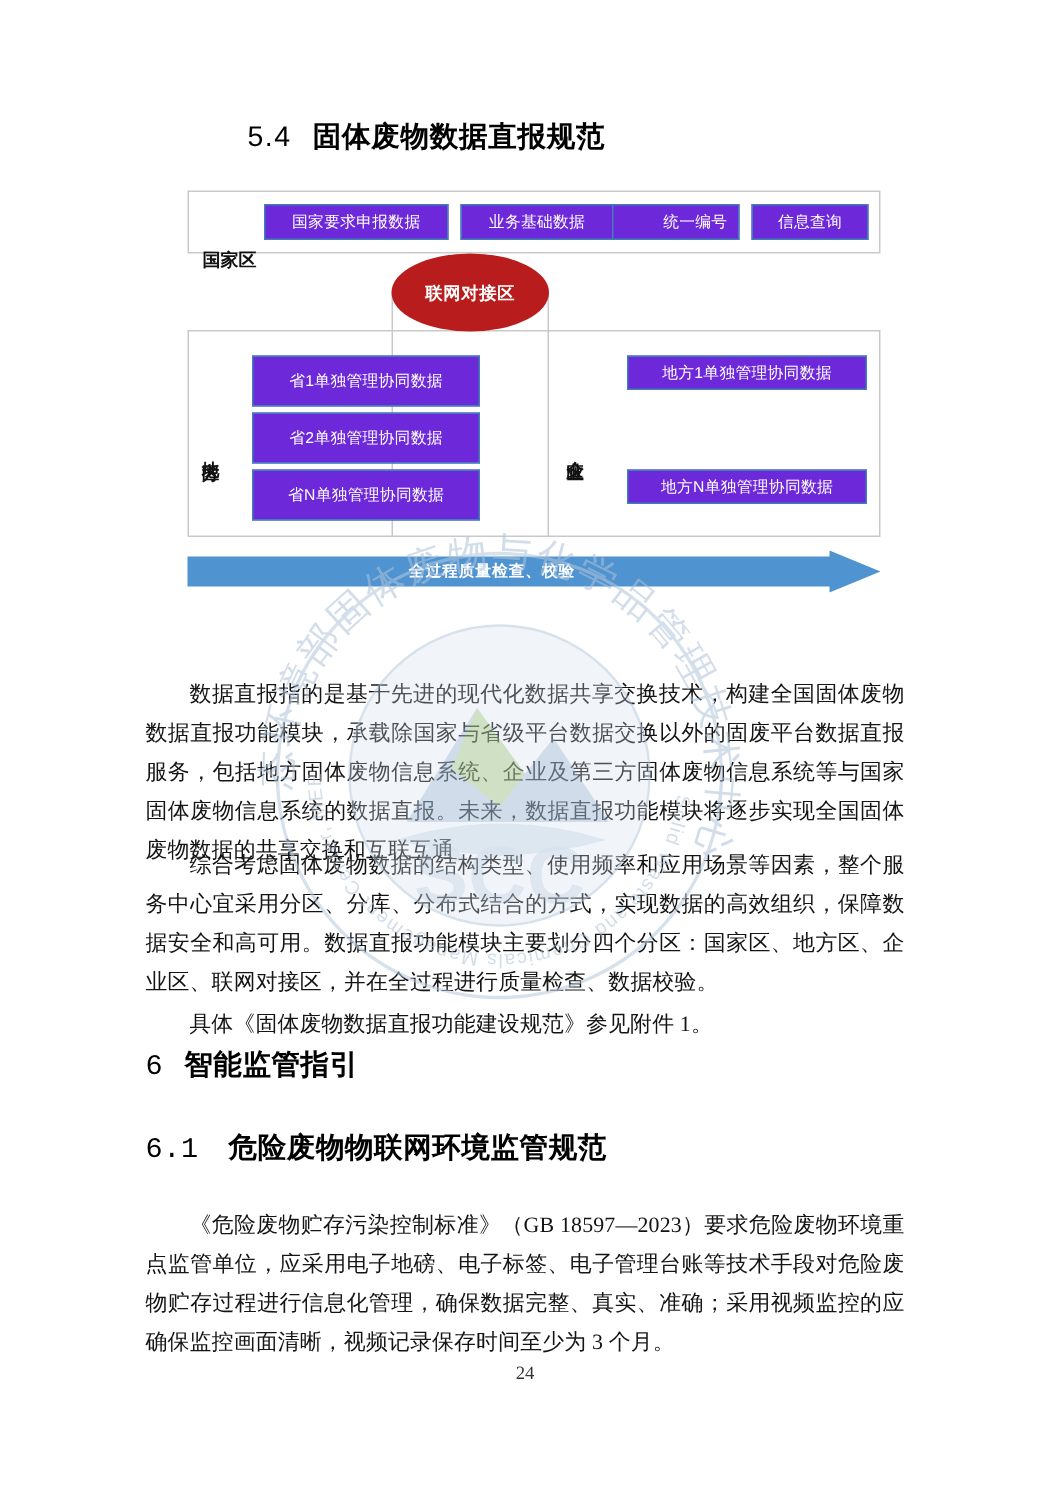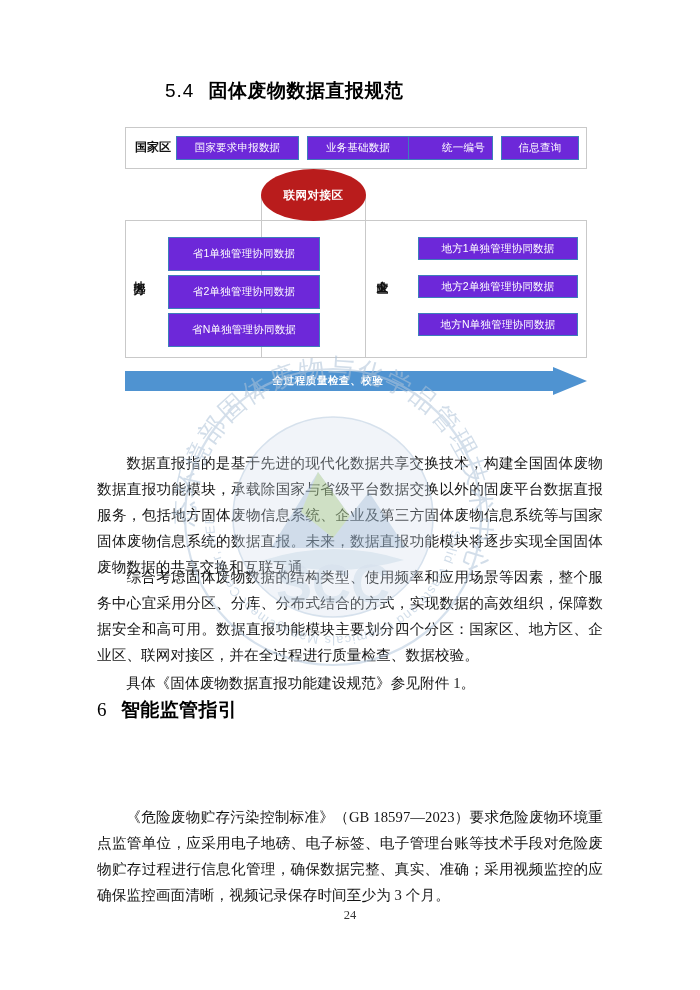--- a/index.html
+++ b/index.html
@@ -73,20 +73,21 @@
   }
 
   .zone-label {
     position: absolute;
     font-family: "Liberation Sans", "DejaVu Sans", sans-serif;
     font-weight: bold;
     font-size: 11.5px;
     color: #111;
     line-height: 1.08;
     text-align: center;
+    margin-top: 26px;
   }
   .zone-label.vertical {
     writing-mode: vertical-rl;
     letter-spacing: 1px;
   }
   .lbl-national { left: 22px; top: 14px; font-size: 12px; }
   .lbl-local    { left: 20px; top: 145px; }
   .lbl-enterprise { left: 263px; top: 145px; }
 
   .vdiv {
@@ -200,21 +201,21 @@
   .para .indent { display: inline-block; width: 2em; }
 
   .p1 { top: 435px; }
   .p2 { top: 549px; }
   .p3 { top: 655px; }
 
   h3.h-num {
     position: absolute;
     left: 97px;
     margin: 0;
-    font-family: Liberation Serif, serif;
+    font-family: Liberation Mono, monospace;
     font-weight: bold;
     color: #000;
     text-align: center;
   }
   .h6 { top: 697px; font-size: 19px; letter-spacing: 0.4px; }
   .h6 .gap { display: inline-block; width: 14px; }
   .h61 { top: 752px; font-size: 19px; letter-spacing: 0.4px; }
   .h61 .gap { display: inline-block; width: 20px; }
   .h61 .num, .h6 .num { font-weight: normal; }
 
@@ -281,38 +282,40 @@
     <div class="ellipse">联网对接区</div>
 
     <div class="zone-label vertical lbl-local">地方区</div>
     <div class="zone-label vertical lbl-enterprise">企业区</div>
 
     <div class="chip chip-l chip-l1">省1单独管理协同数据</div>
     <div class="chip chip-l chip-l2">省2单独管理协同数据</div>
     <div class="chip chip-l chip-l3">省N单独管理协同数据</div>
 
     <div class="chip chip-e chip-e1">地方1单独管理协同数据</div>
-    <div class="chip chip-e chip-e2">地方2单独管理协同数据</div>
     <div class="chip chip-e chip-e3">地方N单独管理协同数据</div>
 
     <div class="arrow-wrap">
       <svg class="arrow-svg" width="474" height="28" viewBox="0 0 474 28" xmlns="http://www.w3.org/2000/svg">
         <polygon points="12,4 440,4 440,0 474,14 440,28 440,24 12,24" fill="#4f93d1"></polygon>
       </svg>
       <div class="arrow-text">全过程质量检查、校验</div>
     </div>
   </div>
 
   <p class="para p1"><span class="indent"></span><span>数据直报指的是基于先进的现代化数据共享交换技术，构建全国固体废物数据直报功能模块，承载除国家与省级平台数据交换以外的固废平台数据直报服务，包括地方固体废物信息系统、企业及第三方固体废物信息系统等与国家固体废物信息系统的数据直报。未来，数据直报功能模块将逐步实现全国固体废物数据的共享交换和互联互通</span></p>
 
   <p class="para p2"><span class="indent"></span><span>综合考虑固体废物数据的结构类型、使用频率和应用场景等因素，整个服务中心宜采用分区、分库、分布式结合的方式，实现数据的高效组织，保障数据安全和高可用。数据直报功能模块主要划分四个分区：国家区、地方区、企业区、联网对接区，并在全过程进行质量检查、数据校验。</span></p>
 
   <p class="para p3"><span class="indent"></span><span>具体《固体废物数据直报功能建设规范》参见附件 1。</span></p>
 
   <h3 class="h-num h6">
     <span class="num">6</span><span class="gap"></span><span>智能监管指引</span>
   </h3>
 
+  <h3 class="h-num h61">
+    <span class="num">6.1</span><span class="gap"></span><span>危险废物物联网环境监管规范</span>
+  </h3>
 
   <p class="para p4"><span class="indent"></span><span>《危险废物贮存污染控制标准》（GB 18597—2023）要求危险废物环境重点监管单位，应采用电子地磅、电子标签、电子管理台账等技术手段对危险废物贮存过程进行信息化管理，确保数据完整、真实、准确；采用视频监控的应确保监控画面清晰，视频记录保存时间至少为 3 个月。</span></p>
 
   <div class="page-number">24</div>
 </div>
 
 </body></html>

